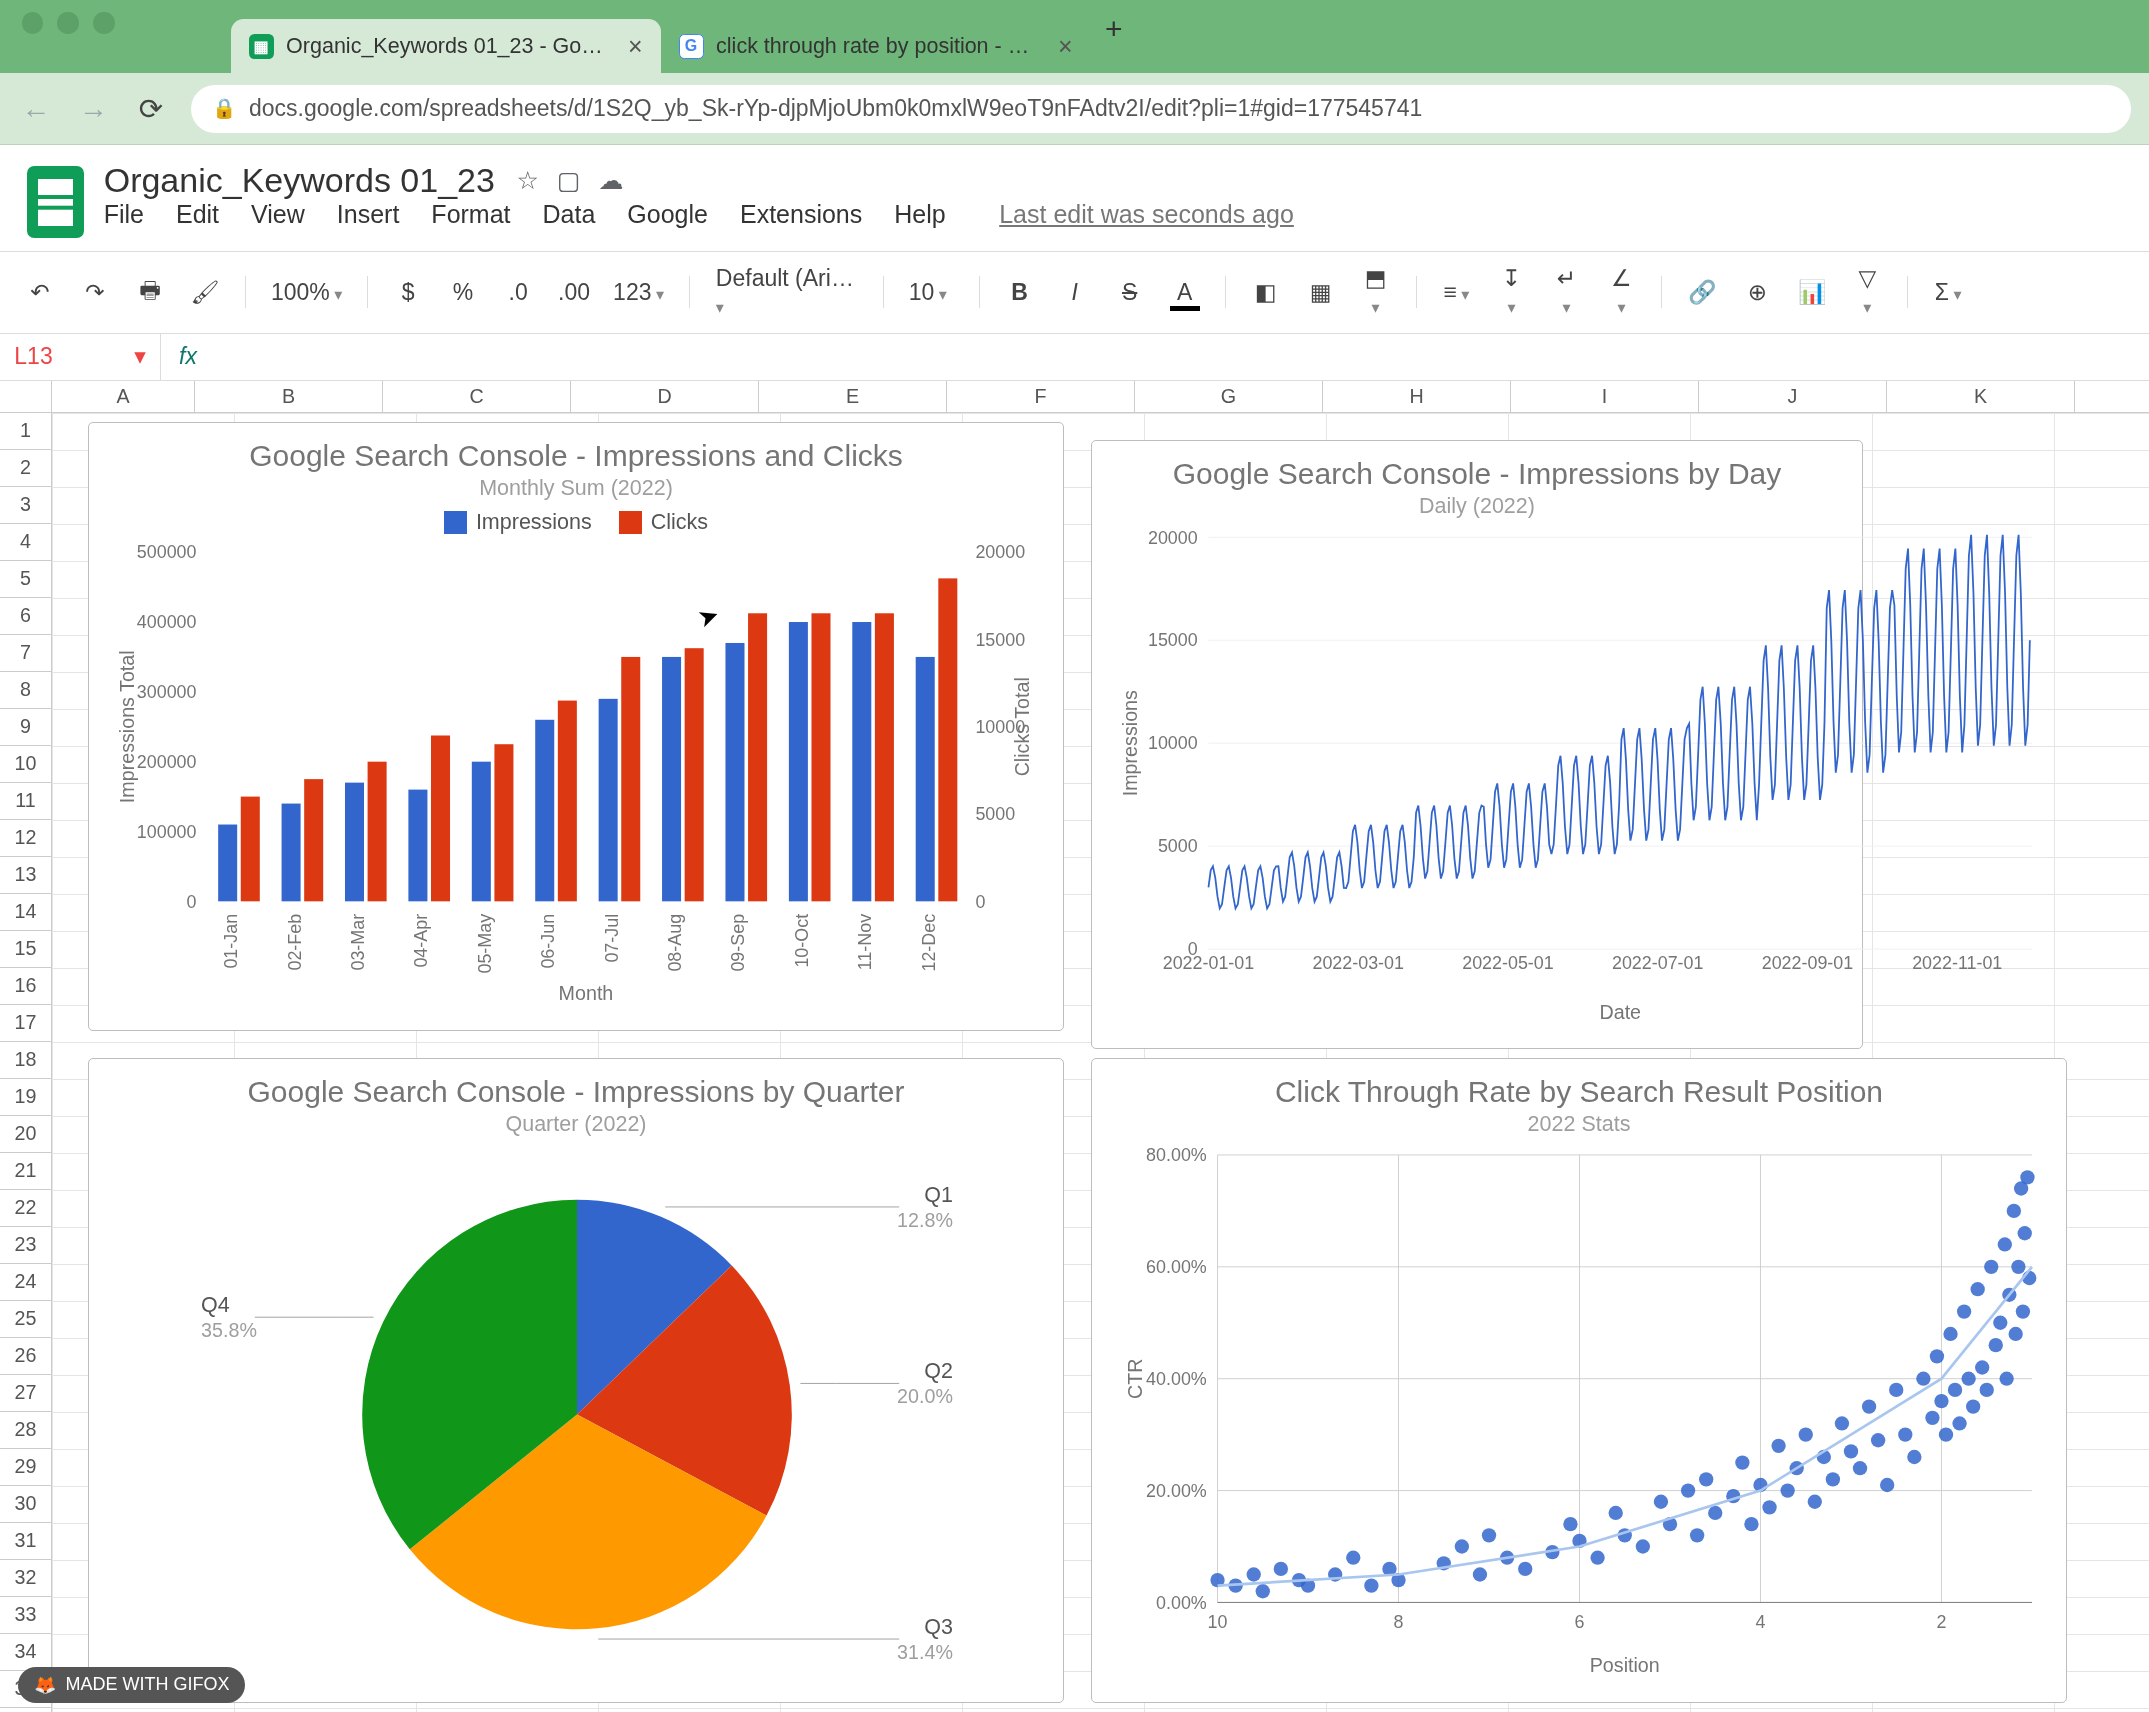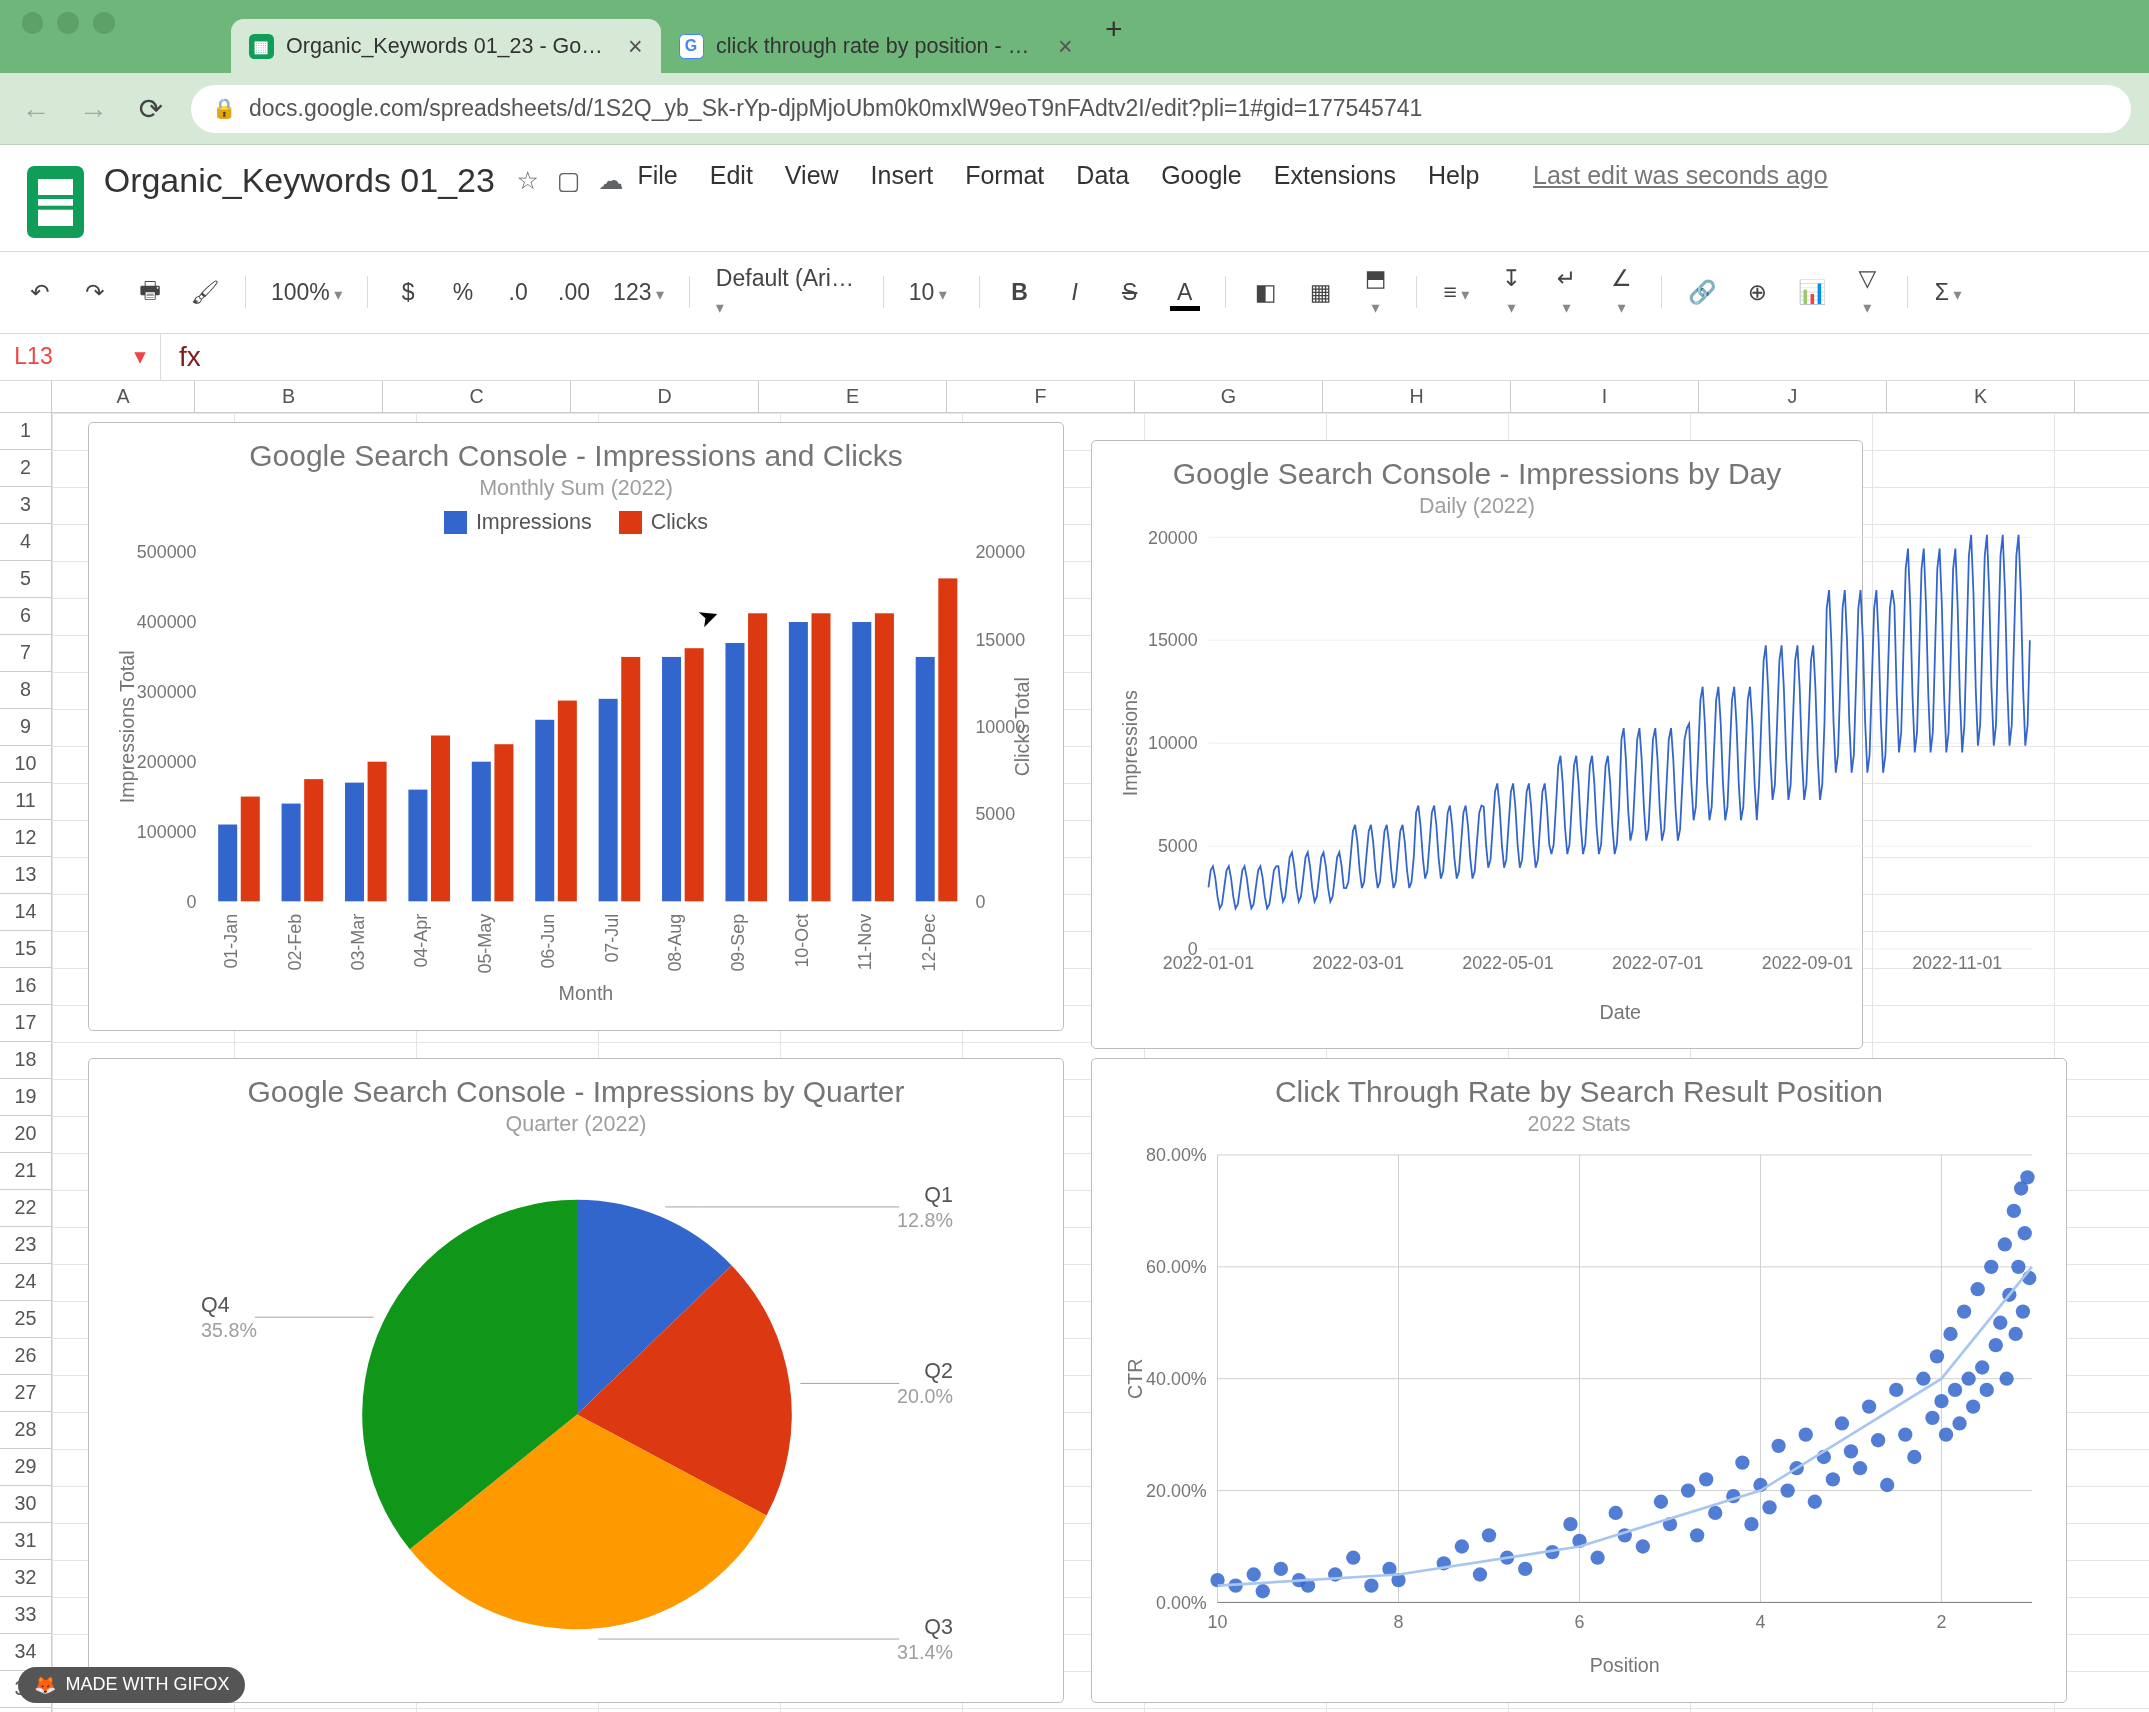--- a/index.html
+++ b/index.html
@@ -30,39 +30,39 @@
   .addr-bar{background:var(--chrome-light);height:72px;display:flex;align-items:center;padding:0 18px;gap:21.5px;border-bottom:0.9px solid #bcd4bd}
   .nav-btn{font-size:29px;color:#444;width:36px;text-align:center}
   .nav-btn.dis{color:#9aa}
   .url-pill{flex:1;background:#fff;border-radius:36px;height:48px;display:flex;align-items:center;padding:0 21.5px;font-size:23px;color:#555;gap:12.5px}
   .lock{font-size:19.7px}
   
   .sheets-head{display:flex;align-items:flex-start;padding:16px 27px 0;gap:19.7px}
   .sheets-logo{width:57px;height:72px;background:#0f9d58;border-radius:7.2px;position:relative;margin-top:5.4px}
   .sheets-logo::after{content:"";position:absolute;inset:12.5px 10.7px;background:#fff}
   .sheets-logo::before{content:"";position:absolute;left:10.7px;right:10.7px;top:40%;height:3.6px;background:#0f9d58;z-index:2;box-shadow:0 10.7px 0 #0f9d58}
-  .doc-head{display:flex;flex-direction:row;gap:14px}
+  .doc-head{display:flex;flex-direction:column;gap:0}
   .doc-title-row{display:flex;align-items:center;gap:21.5px}
   .doc-title{font-size:34px;color:#333}
   .doc-icons{display:flex;gap:18px;font-size:25px;color:#5f6368}
   .menu-bar{display:flex;gap:32px;font-size:25px;color:#333}
   .last-edit{text-decoration:underline;color:#777;margin-left:21.5px}
   
   .toolbar{display:flex;align-items:center;gap:25px;padding:12.5px 25px;border-bottom:0.9px solid var(--border);border-top:0.9px solid var(--border);margin-top:12.5px;font-size:23px;color:#444}
   .toolbar .sep{width:0.9px;height:32px;background:var(--border)}
   .toolbar .drop::after{content:" ▾";font-size:16px;color:#888}
   .toolbar .ico{width:30px;text-align:center}
   .toolbar .font-name{width:143px;border:0.9px solid transparent}
   .toolbar .font-size{width:45px}
   .text-color{position:relative}
   .text-color::after{content:"";position:absolute;left:0;right:0;bottom:-5.4px;height:5.4px;background:#000}
   
   .formula-row{display:flex;align-items:center;border-bottom:0.9px solid var(--border);height:47px}
   .name-box{width:161px;padding:0 14.3px;font-size:23px;color:#ef4444;border-right:0.9px solid var(--border);display:flex;align-items:center;justify-content:space-between;height:100%}
-  .fx{padding:0 18px;font-size:28px;color:#7f1d1d}
+  .fx{padding:0 18px;font-style:italic;font-size:23px;color:#0f766e}
   
   .grid-area{position:relative;display:flex;height:calc(1712px - 73px - 72px - 107px - 64px - 47px)}
   .row-headers{width:52px;border-right:0.9px solid var(--grid);background:#fff}
   .row-headers div{height:37px;border-bottom:0.9px solid var(--grid);font-size:19.7px;color:#555;display:flex;align-items:center;justify-content:center}
   .col-headers{position:absolute;left:52px;right:0;top:0;height:32px;display:flex;border-bottom:0.9px solid var(--grid);z-index:3;background:#fff}
   .col-headers div{border-right:0.9px solid var(--grid);font-size:19.7px;color:#555;display:flex;align-items:center;justify-content:center}
   .sheet-body{position:relative;flex:1;margin-top:32px}
   .gridlines{position:absolute;inset:0;background-image:linear-gradient(to right,var(--grid) 0.9px,transparent 0.9px),linear-gradient(to bottom,var(--grid) 0.9px,transparent 0.9px);background-size:182px 37px;opacity:.5}
   
   .chart{position:absolute;background:#fff;border:0.9px solid #bdbdbd;border-radius:5px;padding:16px 18px}

